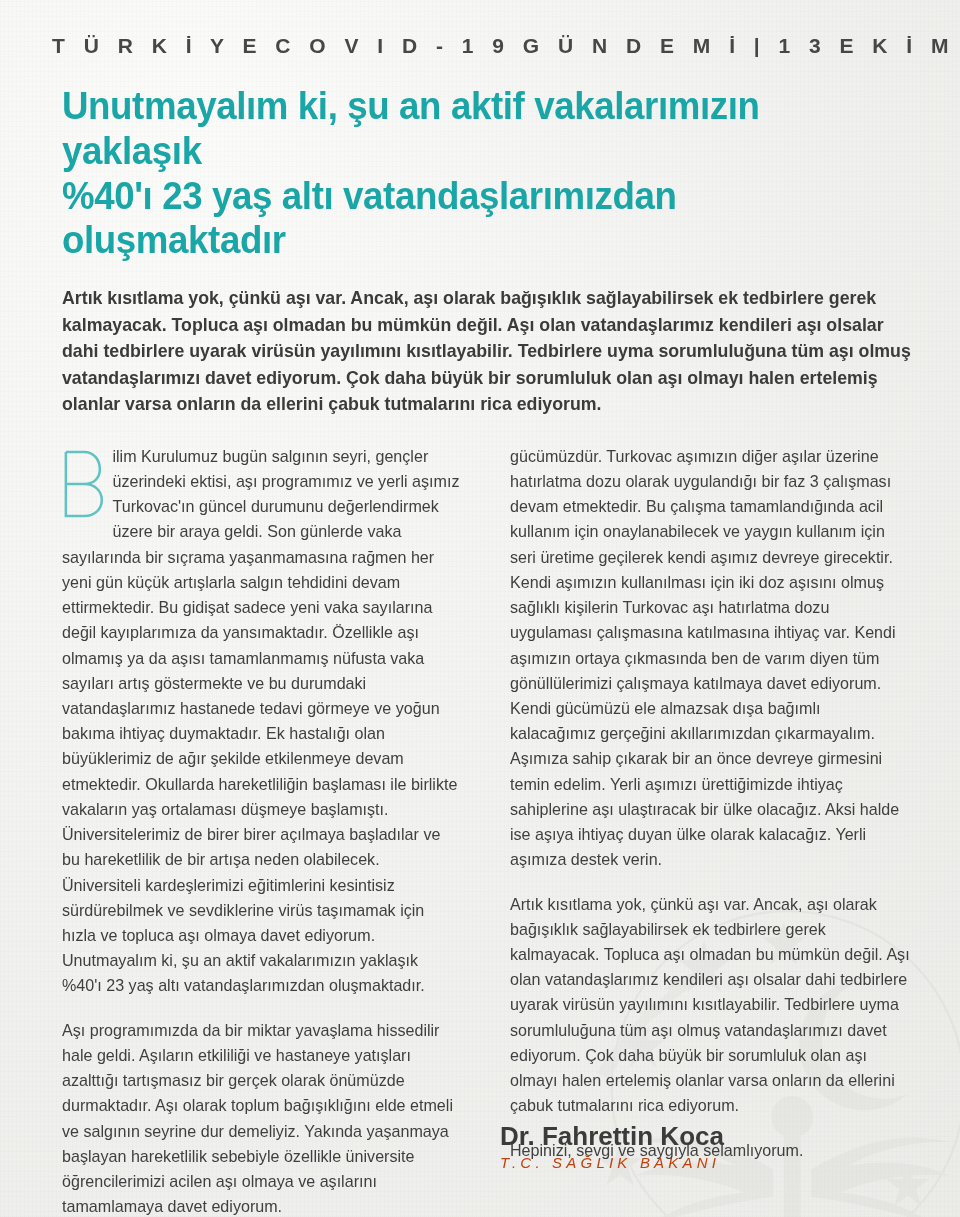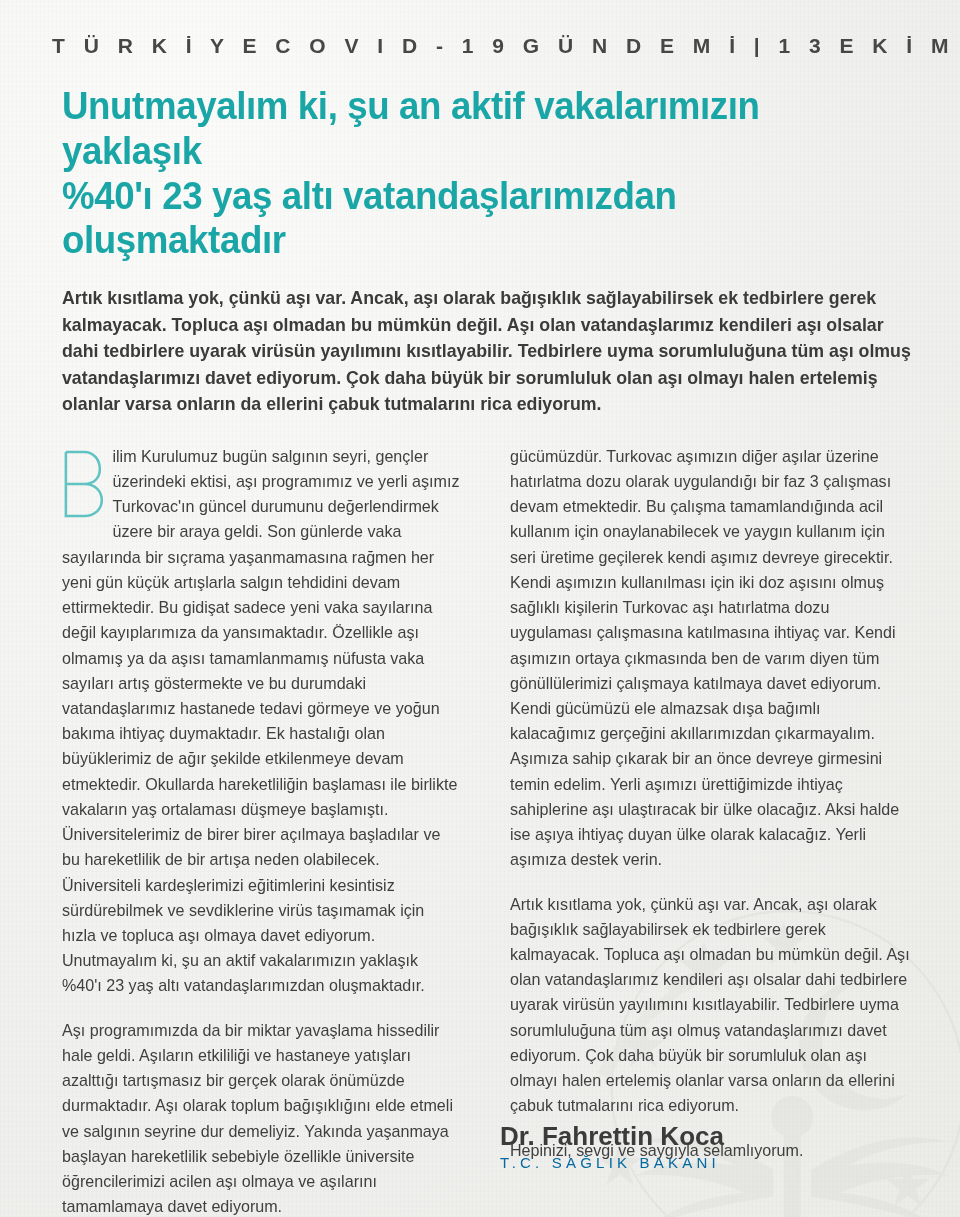--- a/index.html
+++ b/index.html
@@ -119,22 +119,23 @@
   .sig-name {
     font-size: 26px;
     font-weight: bold;
     color: #3b3b3b;
     letter-spacing: 0px;
     line-height: 1.1;
   }
   .sig-title {
     margin-top: 3px;
     font-size: 15px;
-    color: #0369a1;
+    color: #c2410c;
     letter-spacing: 4.2px;
+    font-style: italic;
   }
 </style>
 </head>
 <body>
 
 <div id="paper-texture"></div>
 
 <svg id="watermark" viewBox="0 0 400 400" aria-hidden="true">
   <g fill="none" stroke="#d8d8d4" stroke-width="2.2">
     <circle cx="200" cy="210" r="168"></circle>

